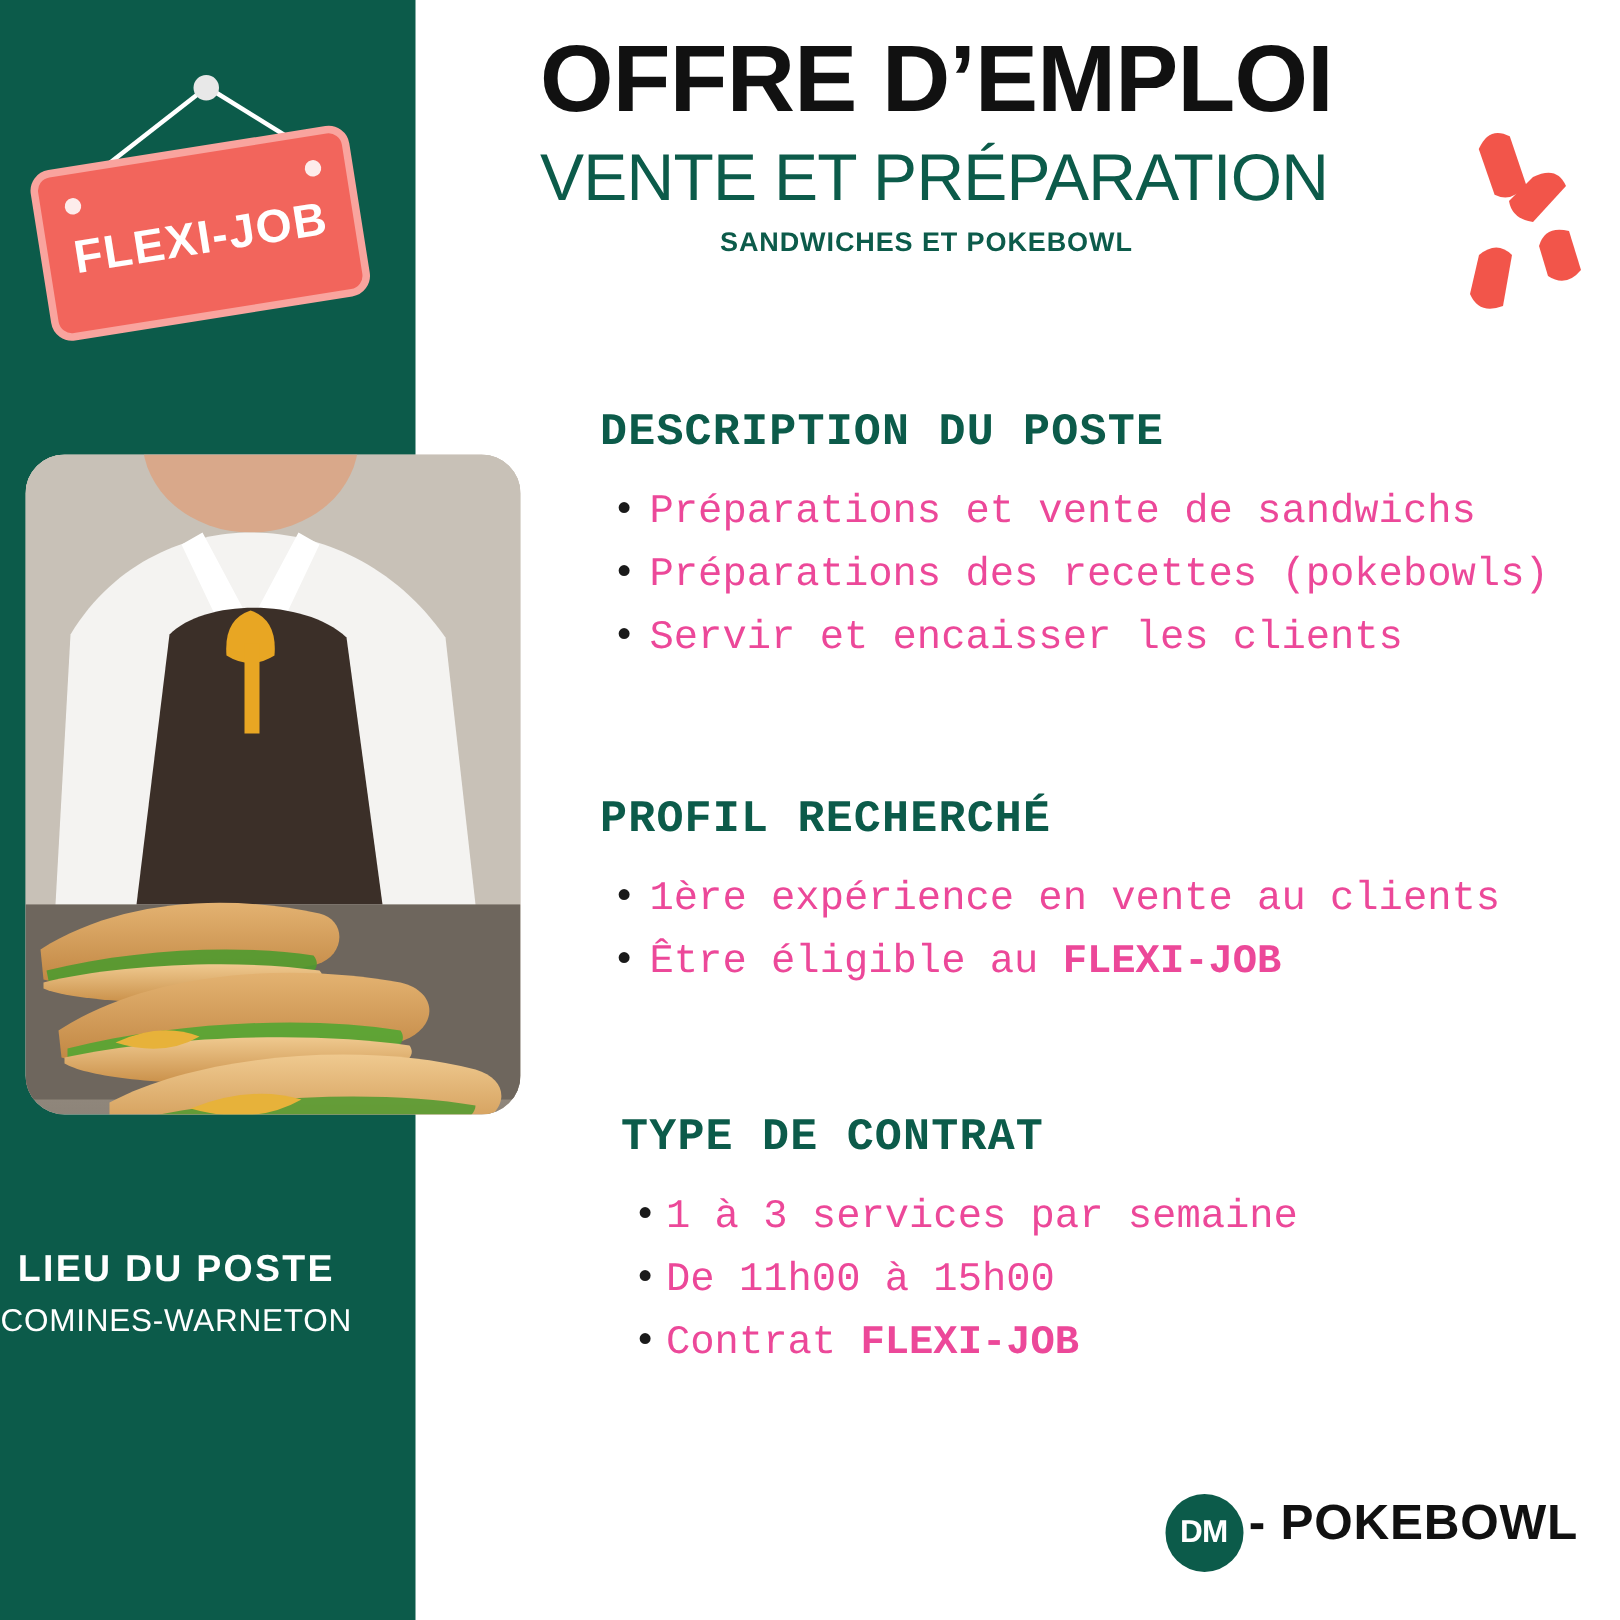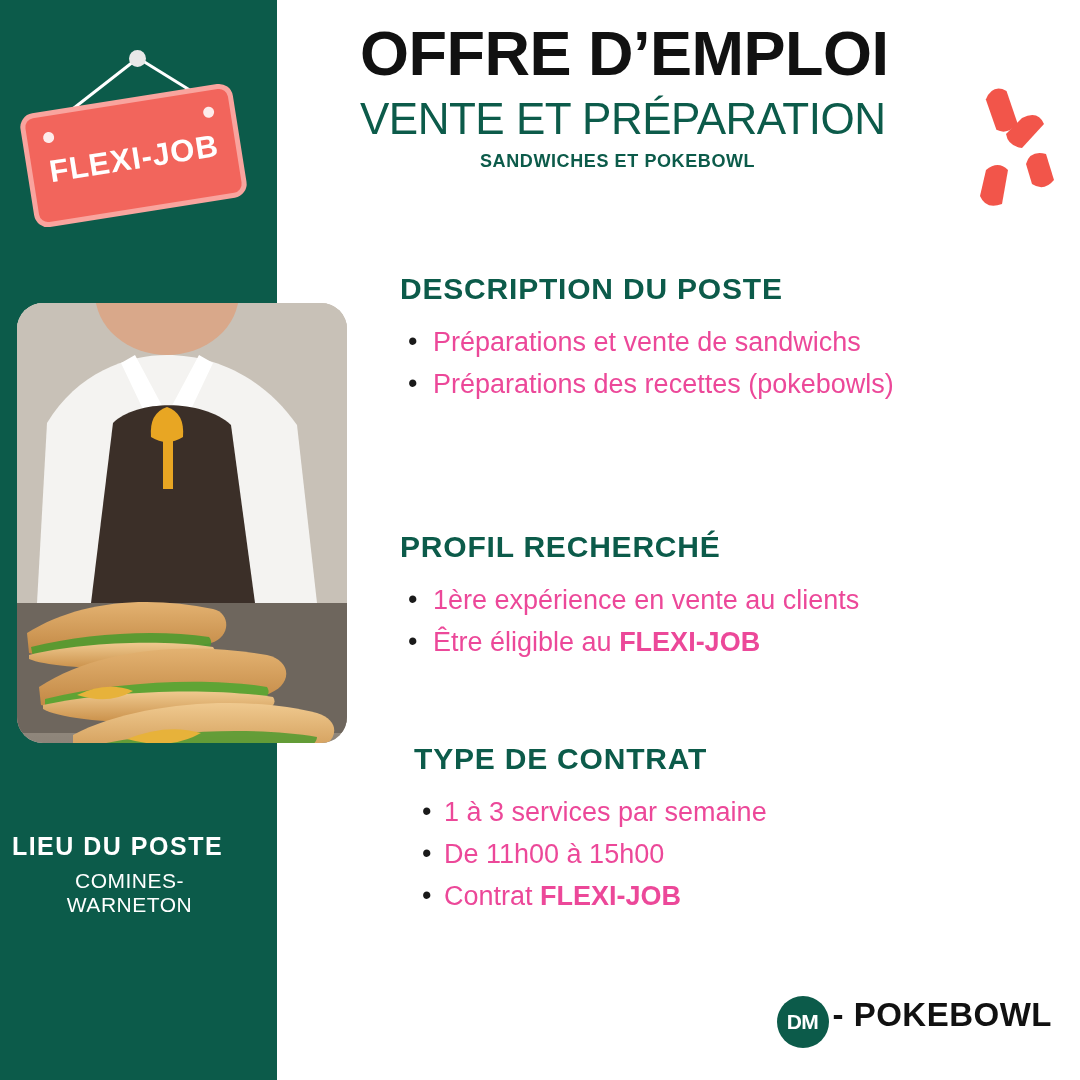--- a/index.html
+++ b/index.html
@@ -89,21 +89,20 @@
   }
   .location .loc-title {
     font-size: 25px;
     font-weight: bold;
     letter-spacing: 1.5px;
   }
   .location .loc-city {
     margin-top: 8px;
     font-size: 21px;
     letter-spacing: 0.5px;
-    padding-left: 24px;
   }
 
   
   .header {
     position: absolute;
     left: 360px; top: 20px;
     width: 700px;
   }
   .title-main {
     font-size: 63px;
@@ -130,21 +129,21 @@
   }
 
   
   .burst {
     position: absolute;
     left: 948px; top: 78px;
     width: 120px; height: 150px;
   }
 
   
-  .section { position: absolute; left: 400px; width: 660px; }
+  .section { position: absolute; left: 400px; width: 660px; font-family: Liberation Mono, monospace; }
   .sec-heading {
     font-size: 30px;
     font-weight: bold;
     color: #0c5b4a;
     letter-spacing: 0.8px;
   }
   ul.items { list-style: none; margin-top: 16px; }
   ul.items li {
     position: relative;
     padding-left: 33px;
@@ -280,20 +279,21 @@
       <path d="M78 86 q 4 -14 20 -10 l 8 26 q -10 12 -22 4 Z"></path>
       <path d="M38 92 q 12 -10 22 0 l -6 34 q -16 6 -22 -8 Z"></path>
     </g>
   </svg>
 
   <div class="section" id="sec-description">
     <div class="sec-heading">DESCRIPTION DU POSTE</div>
     <ul class="items">
       <li>Préparations et vente de sandwichs</li>
       <li>Préparations des recettes (pokebowls)</li>
+      <li>Servir et encaisser les clients</li>
     </ul>
   </div>
 
   <div class="section" id="sec-profil">
     <div class="sec-heading">PROFIL RECHERCHÉ</div>
     <ul class="items">
       <li>1ère expérience en vente au clients</li>
       <li>Être éligible au <span class="bold-inline">FLEXI-JOB</span></li>
     </ul>
   </div>

